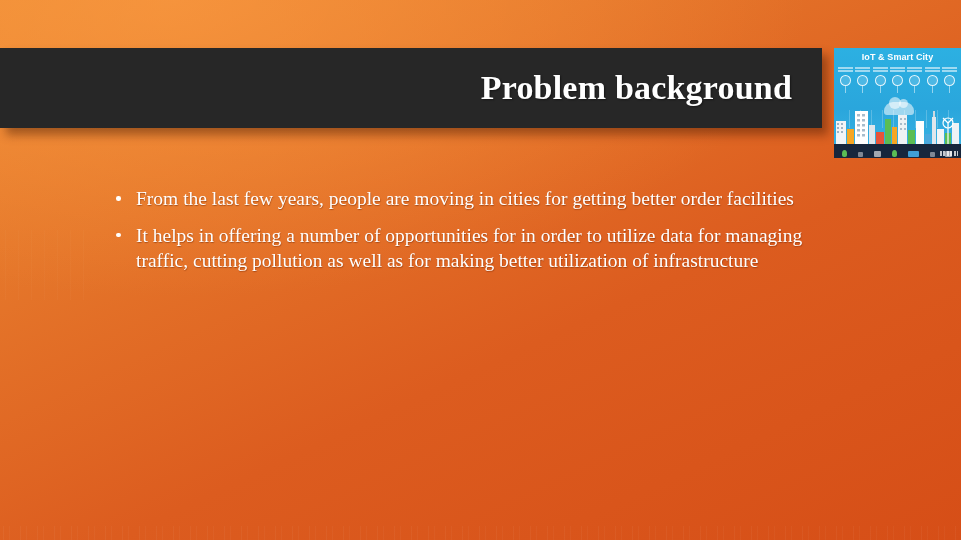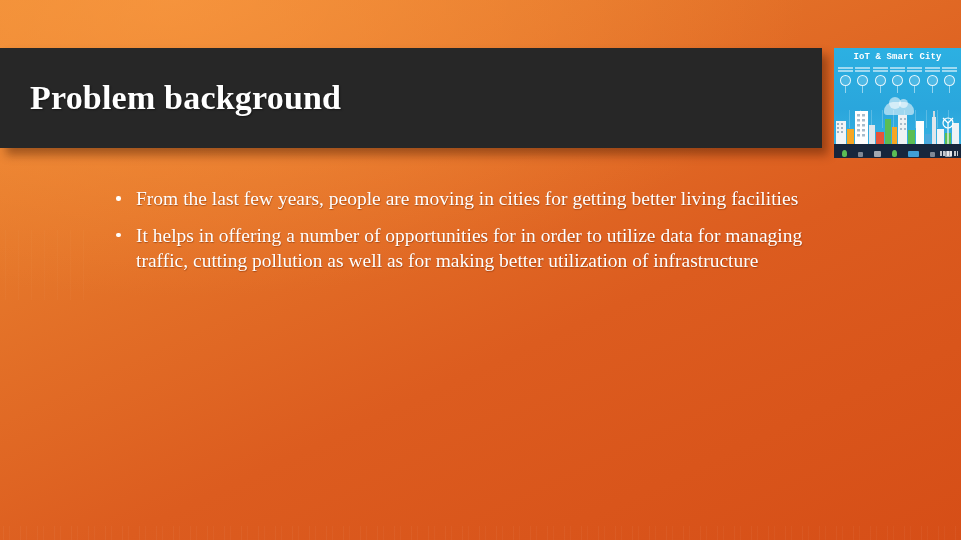--- a/index.html
+++ b/index.html
@@ -59,26 +59,26 @@
     opacity: 0.6;
     pointer-events: none;
   }
 
   
   #title-banner {
     position: absolute;
     left: 0;
     top: 48px;
     width: 822px;
-    height: 100px;
+    height: 80px;
     background: #272727;
     box-shadow: 6px 7px 9px rgba(60,20,0,0.42);
     display: flex;
     align-items: center;
-    justify-content: flex-start;
+    justify-content: flex-end;
   }
   #page-title {
     color: #ffffff;
     font-size: 34px;
     font-weight: bold;
     letter-spacing: 0.2px;
     text-align: center;
     line-height: 1.1;
     margin: 0;
     padding: 0 30px;
@@ -127,21 +127,21 @@
     inset: 0;
     background: linear-gradient(180deg, #2cb0e2 0%, #2aa6dc 55%, #3cb4e4 100%);
   }
   #info-title {
     position: absolute;
     left: 0;
     top: 4px;
     width: 100%;
     text-align: center;
     color: #ffffff;
-    font-family: Liberation Mono, monospace;
+    font-family: Liberation Sans, sans-serif;
     font-size: 9px;
     font-weight: bold;
     letter-spacing: 0.1px;
   }
   #info-icon-row {
     position: absolute;
     left: 4px;
     top: 19px;
     width: 119px;
     height: 26px;
@@ -280,21 +280,21 @@
 
   <div id="left-texture"></div>
 
   <div id="title-banner">
     <div id="page-title">Problem background</div>
   </div>
 
   <div id="bullet-list">
     <div class="bullet-item">
       <span class="bullet-dot"></span>
-      <span>From the last few years, people are moving in cities for getting better living facilities</span>
+      <span>From the last few years, people are moving in cities for getting better order facilities</span>
     </div>
     <div class="bullet-item">
       <span class="bullet-dot"></span>
       <span> It helps in  offering a number of opportunities for in order to utilize data for managing traffic, cutting pollution as well as for making better utilization of infrastructure</span>
     </div>
   </div>
 
   <div id="infographic">
     <div id="info-sky"></div>
 

